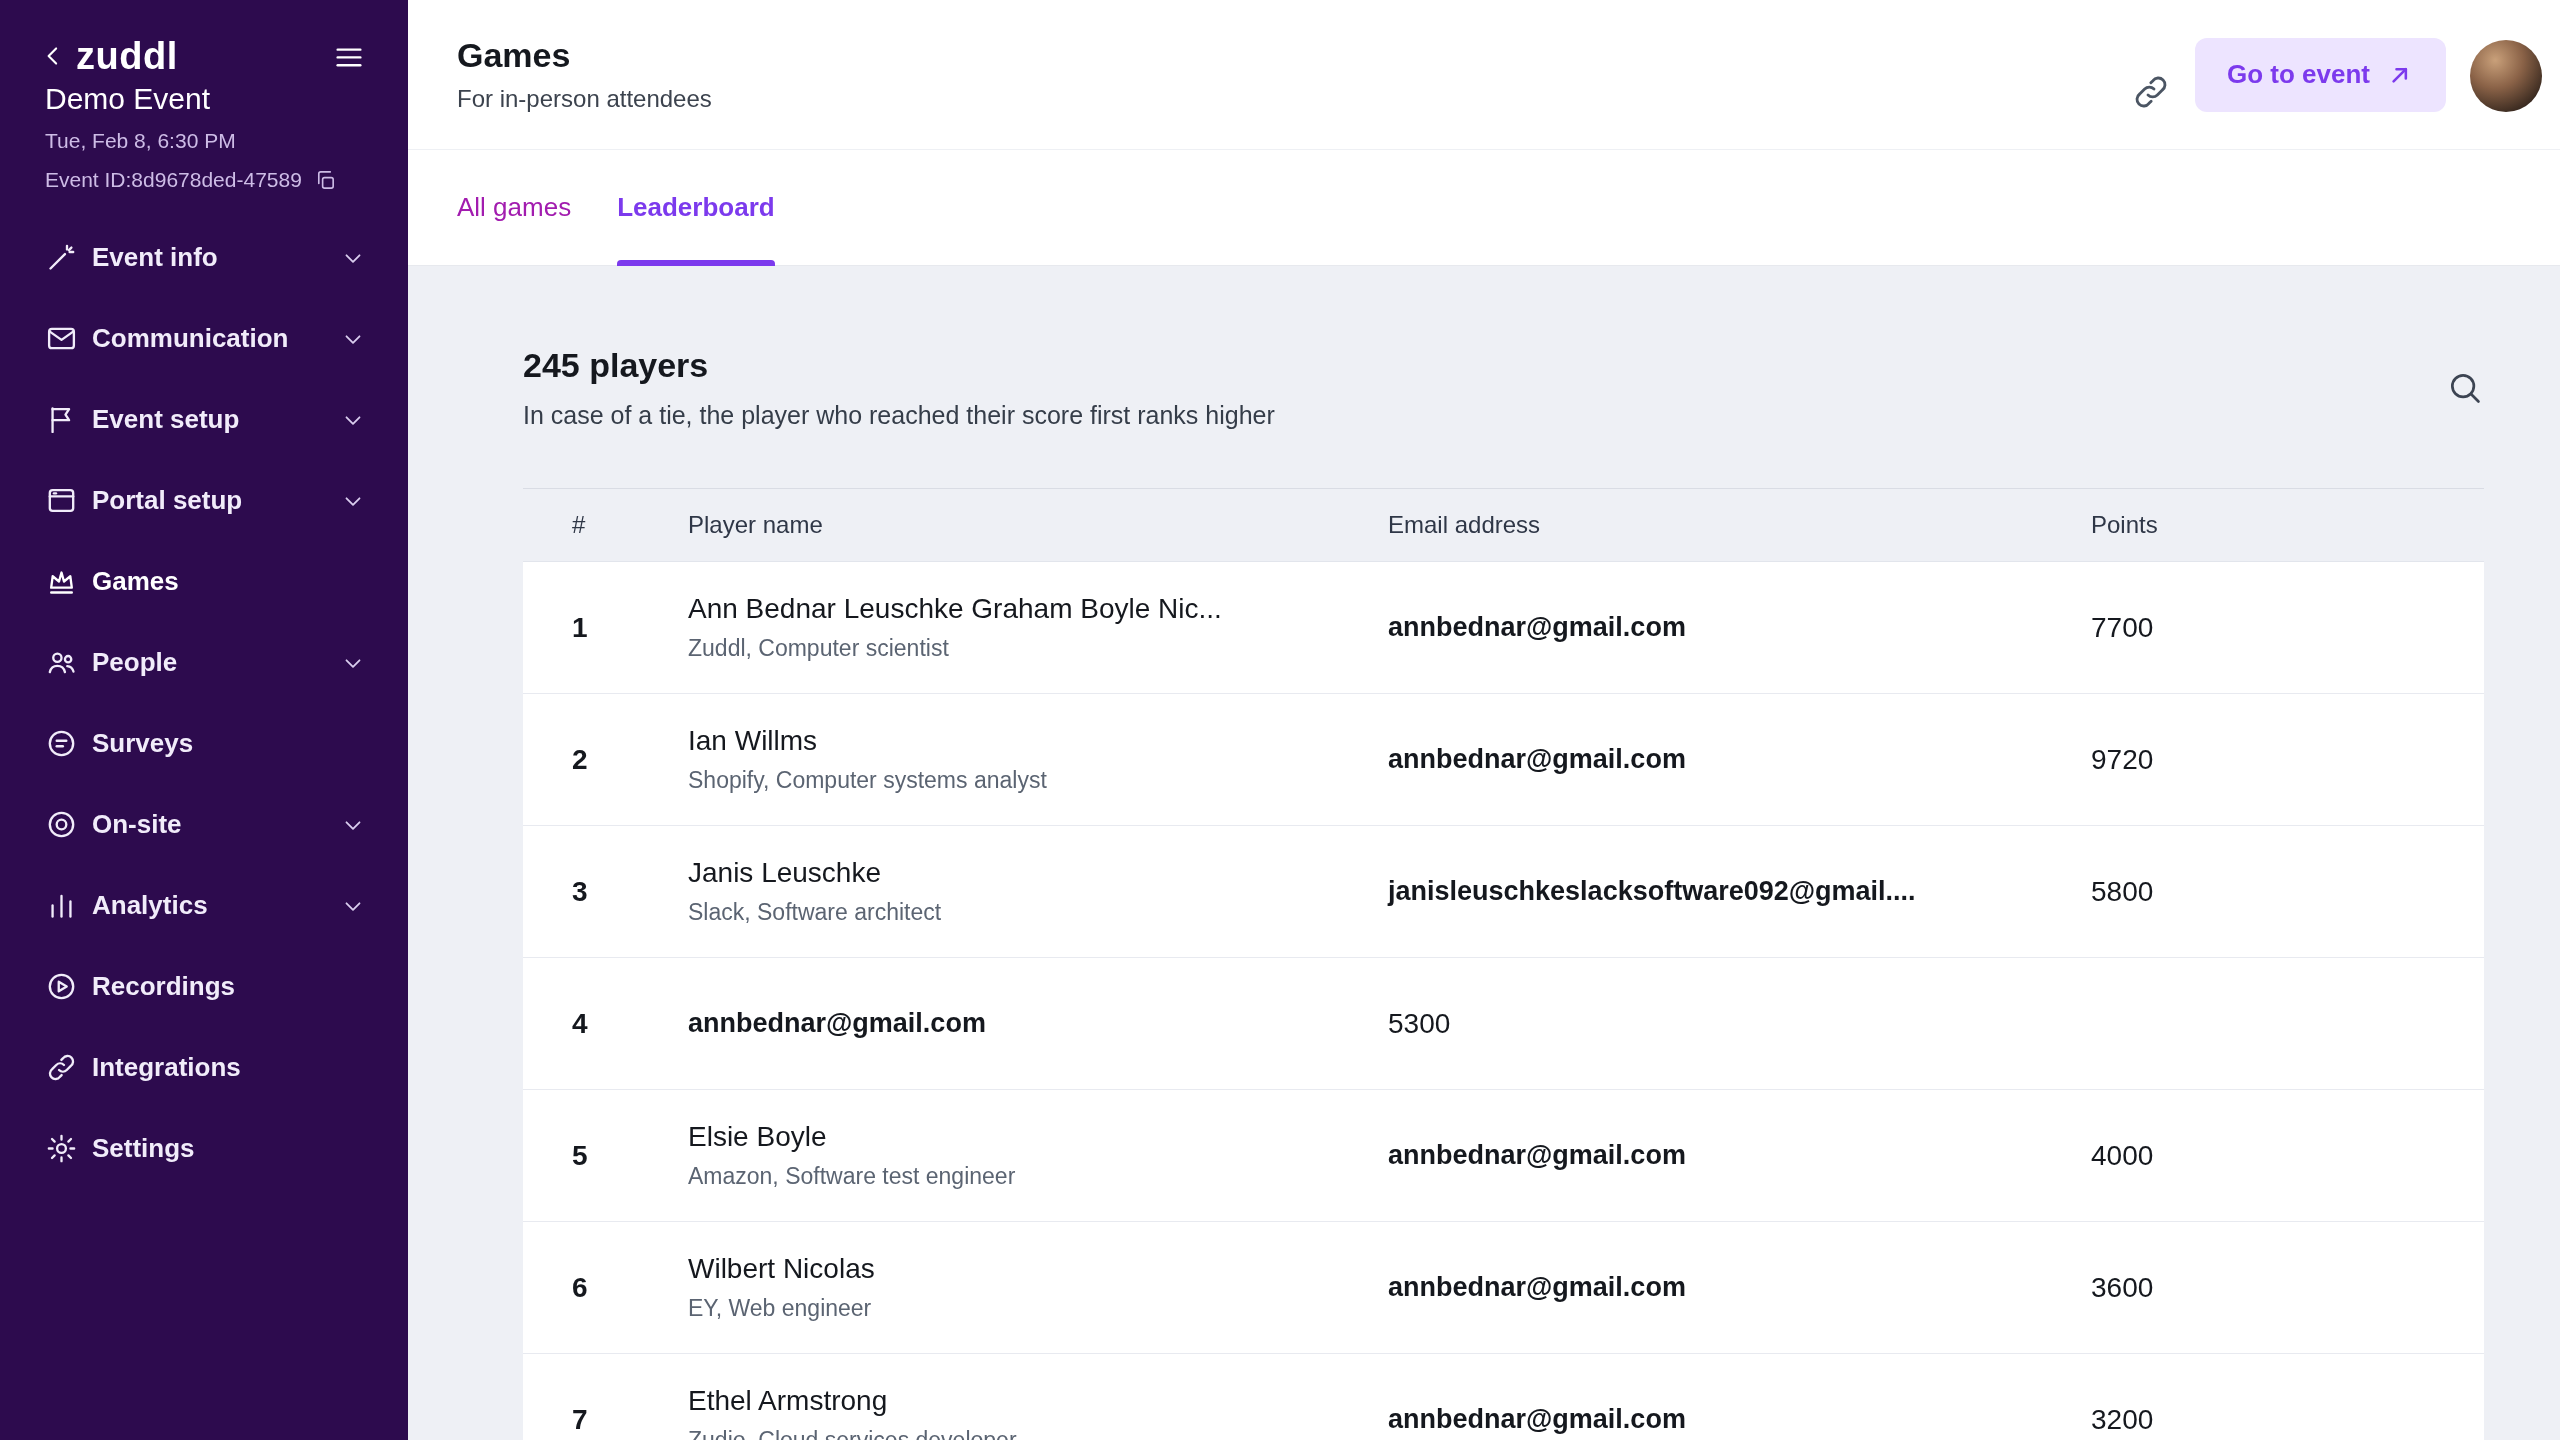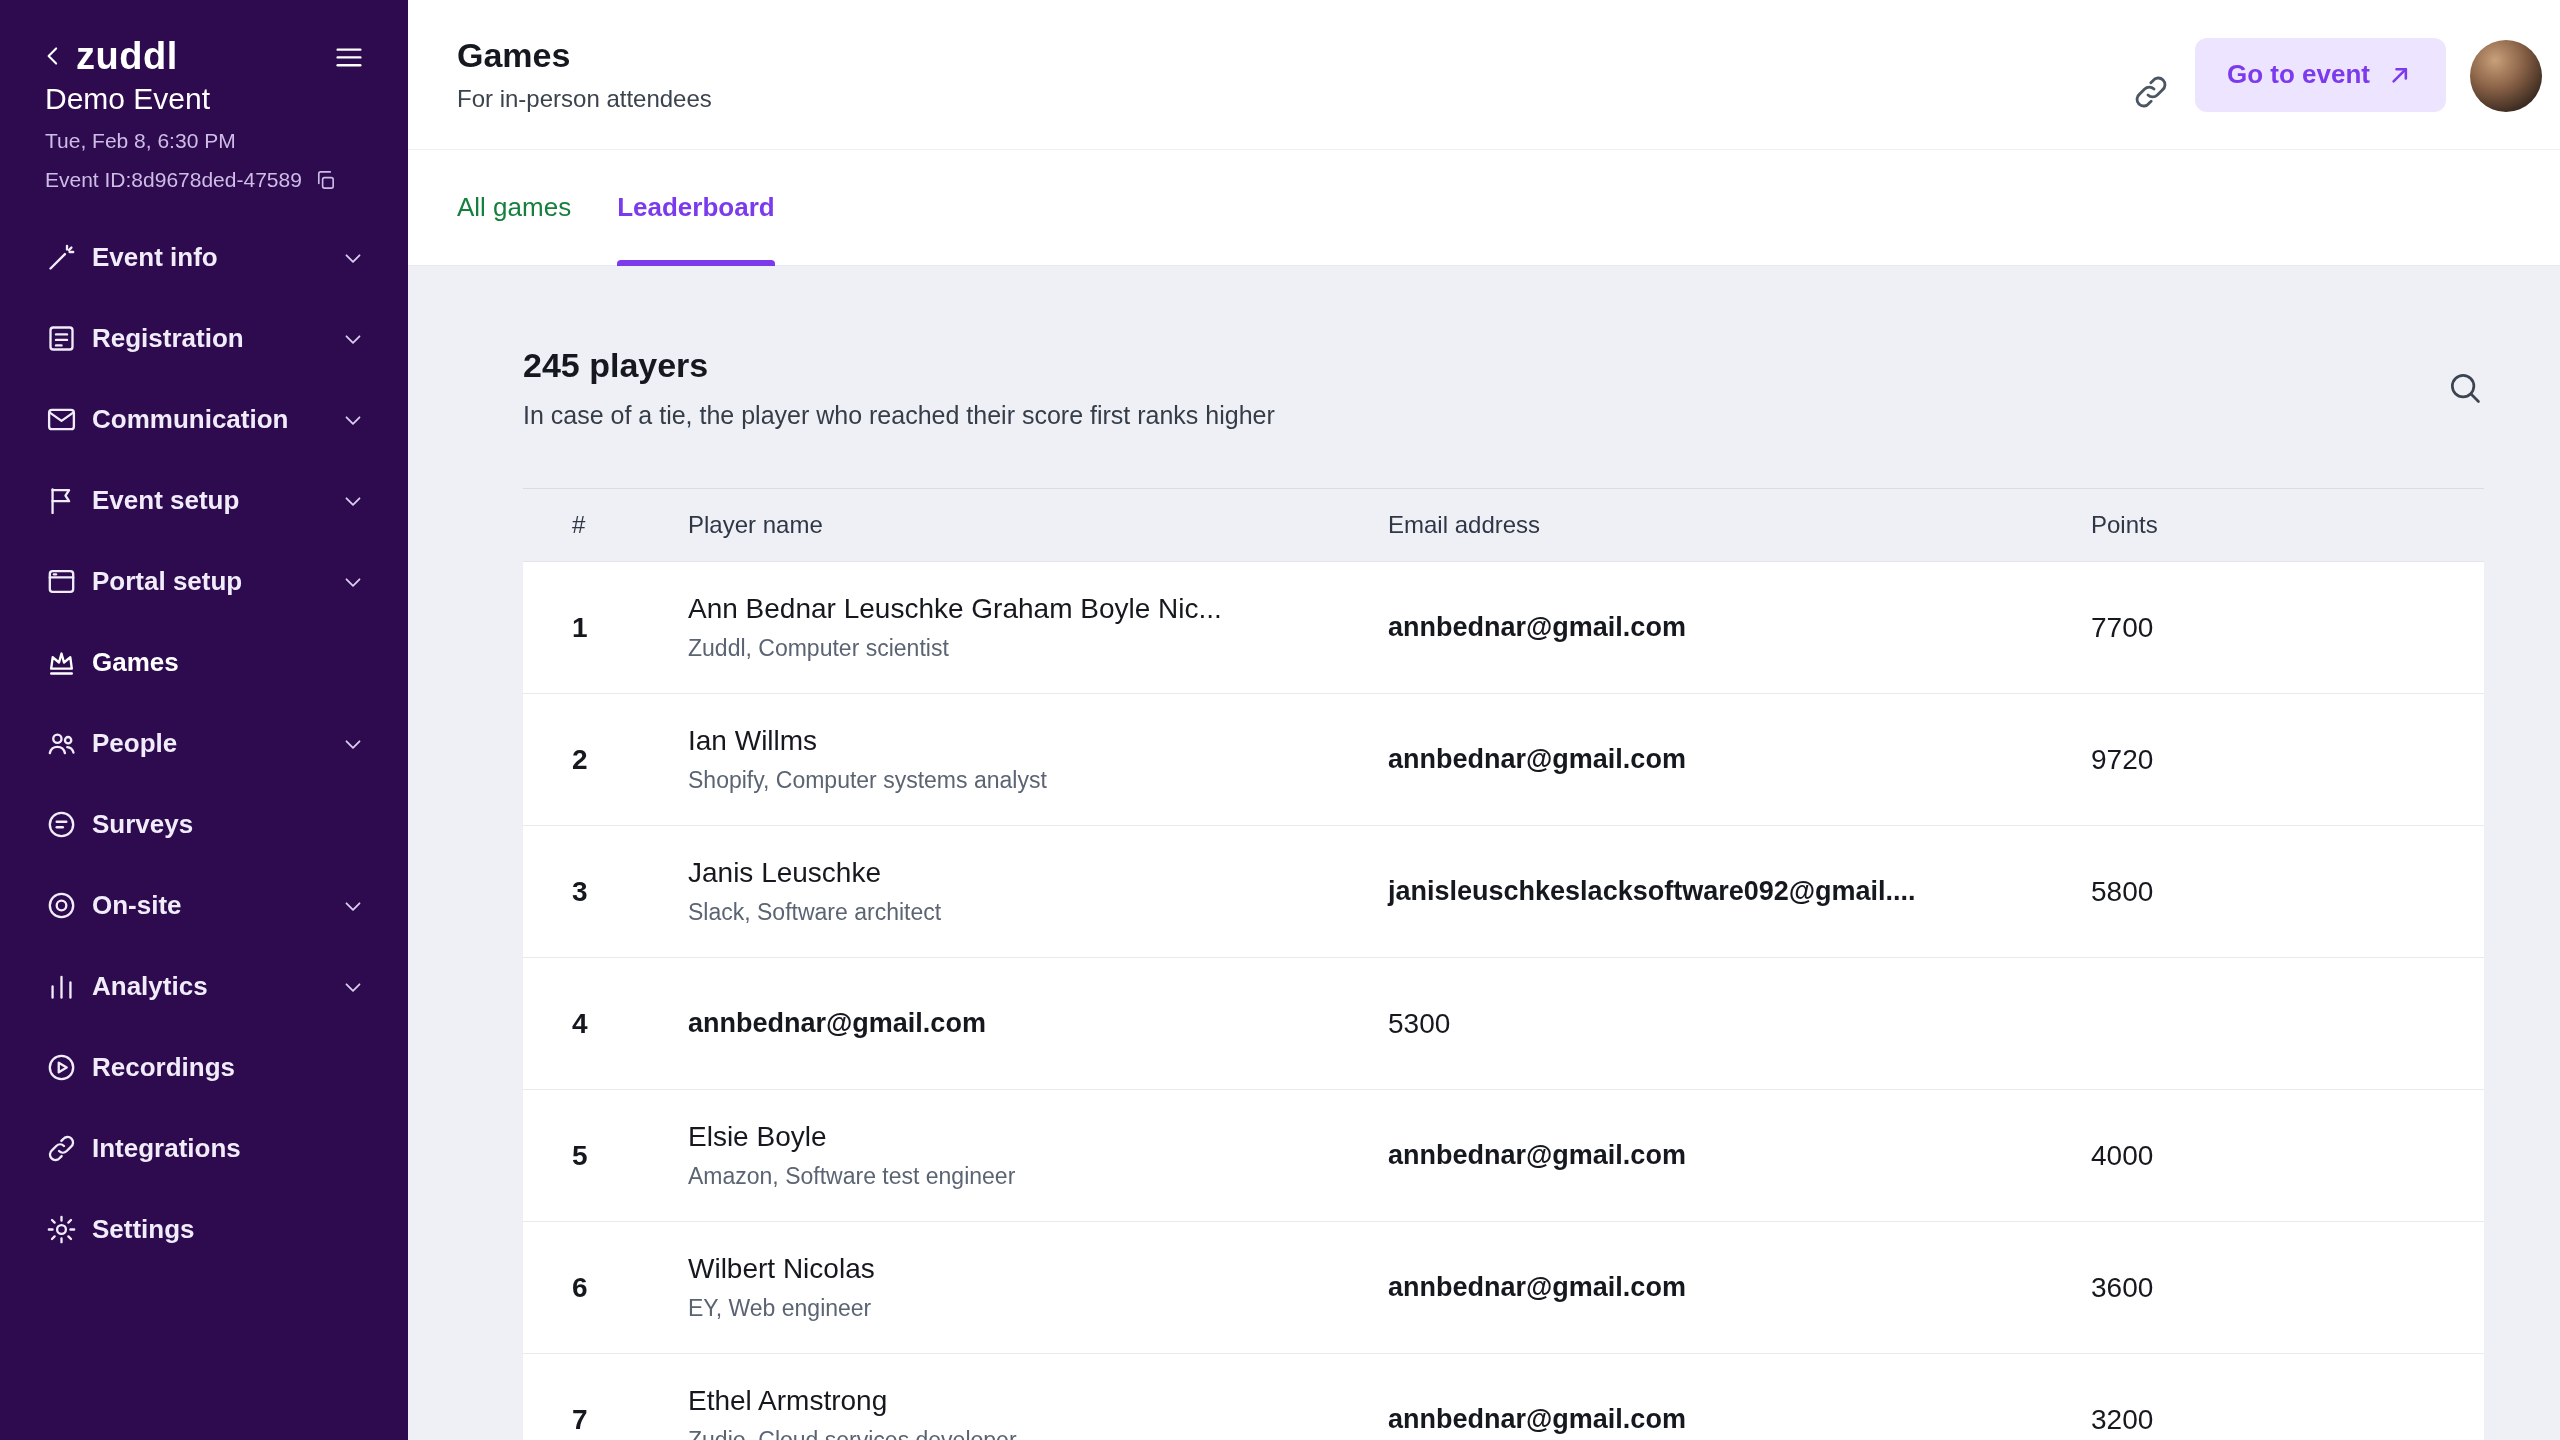--- a/index.html
+++ b/index.html
@@ -58,21 +58,21 @@
   .goto-btn .arrow { width:28px; height:28px; stroke-width:2.2; }
   .avatar {
     width:72px; height:72px; border-radius:50%;
     background:radial-gradient(circle at 35% 28%, #c9a07a 0%, #8a6247 40%, #3a2a20 78%, #1c140e 100%);
     flex:0 0 72px; cursor:pointer;
   }
 
   .tabbar { height:116px; flex:0 0 116px; background:#fff; display:flex; align-items:stretch; padding-left:49px; border-bottom:1px solid #e7e9ee; }
   .tab {
     position:relative; display:flex; align-items:center;
-    font-size:26px; color:#15803d; margin-right:46px; cursor:pointer;
+    font-size:26px; color:#a21caf; margin-right:46px; cursor:pointer;
   }
   .tab.active { color:#7c3aed; font-weight:700; }
   .tab.active::after {
     content:""; position:absolute; left:0; right:0; bottom:-1px;
     height:6px; background:#7c3aed; border-radius:4px 4px 0 0;
   }
 
   .content { flex:1; background:#eef0f5; padding:80px 76px 0 115px; overflow:hidden; }
   .panel-head { display:flex; align-items:center; justify-content:space-between; }
   .players-count { font-size:34px; font-weight:700; color:#15181e; }
@@ -132,32 +132,20 @@
           <path d="M16 3.5v2.6"></path>
           <path d="M20.5 8h-2.6"></path>
           <path d="M19.2 4.8l-1.8 1.8"></path>
         </svg>
       <span class="mi-label">Event info</span>
       <svg class="ic mi-chevron" viewBox="0 0 24 24">
           <polyline points="6 9.5 12 15.5 18 9.5"></polyline>
         </svg>
     </div>
 
-    <div class="menu-item">
-      <svg class="ic mi-icon" viewBox="0 0 24 24">
-          <rect x="4" y="4" width="16" height="16" rx="2"></rect>
-          <line x1="8" y1="9" x2="16" y2="9"></line>
-          <line x1="8" y1="13" x2="16" y2="13"></line>
-          <line x1="8" y1="17" x2="12" y2="17"></line>
-        </svg>
-      <span class="mi-label">Registration</span>
-      <svg class="ic mi-chevron" viewBox="0 0 24 24">
-          <polyline points="6 9.5 12 15.5 18 9.5"></polyline>
-        </svg>
-    </div>
 
     <div class="menu-item">
       <svg class="ic mi-icon" viewBox="0 0 24 24">
           <rect x="3" y="5" width="18" height="14" rx="2"></rect>
           <polyline points="3.5 7 12 13 20.5 7"></polyline>
         </svg>
       <span class="mi-label">Communication</span>
       <svg class="ic mi-chevron" viewBox="0 0 24 24">
           <polyline points="6 9.5 12 15.5 18 9.5"></polyline>
         </svg>

